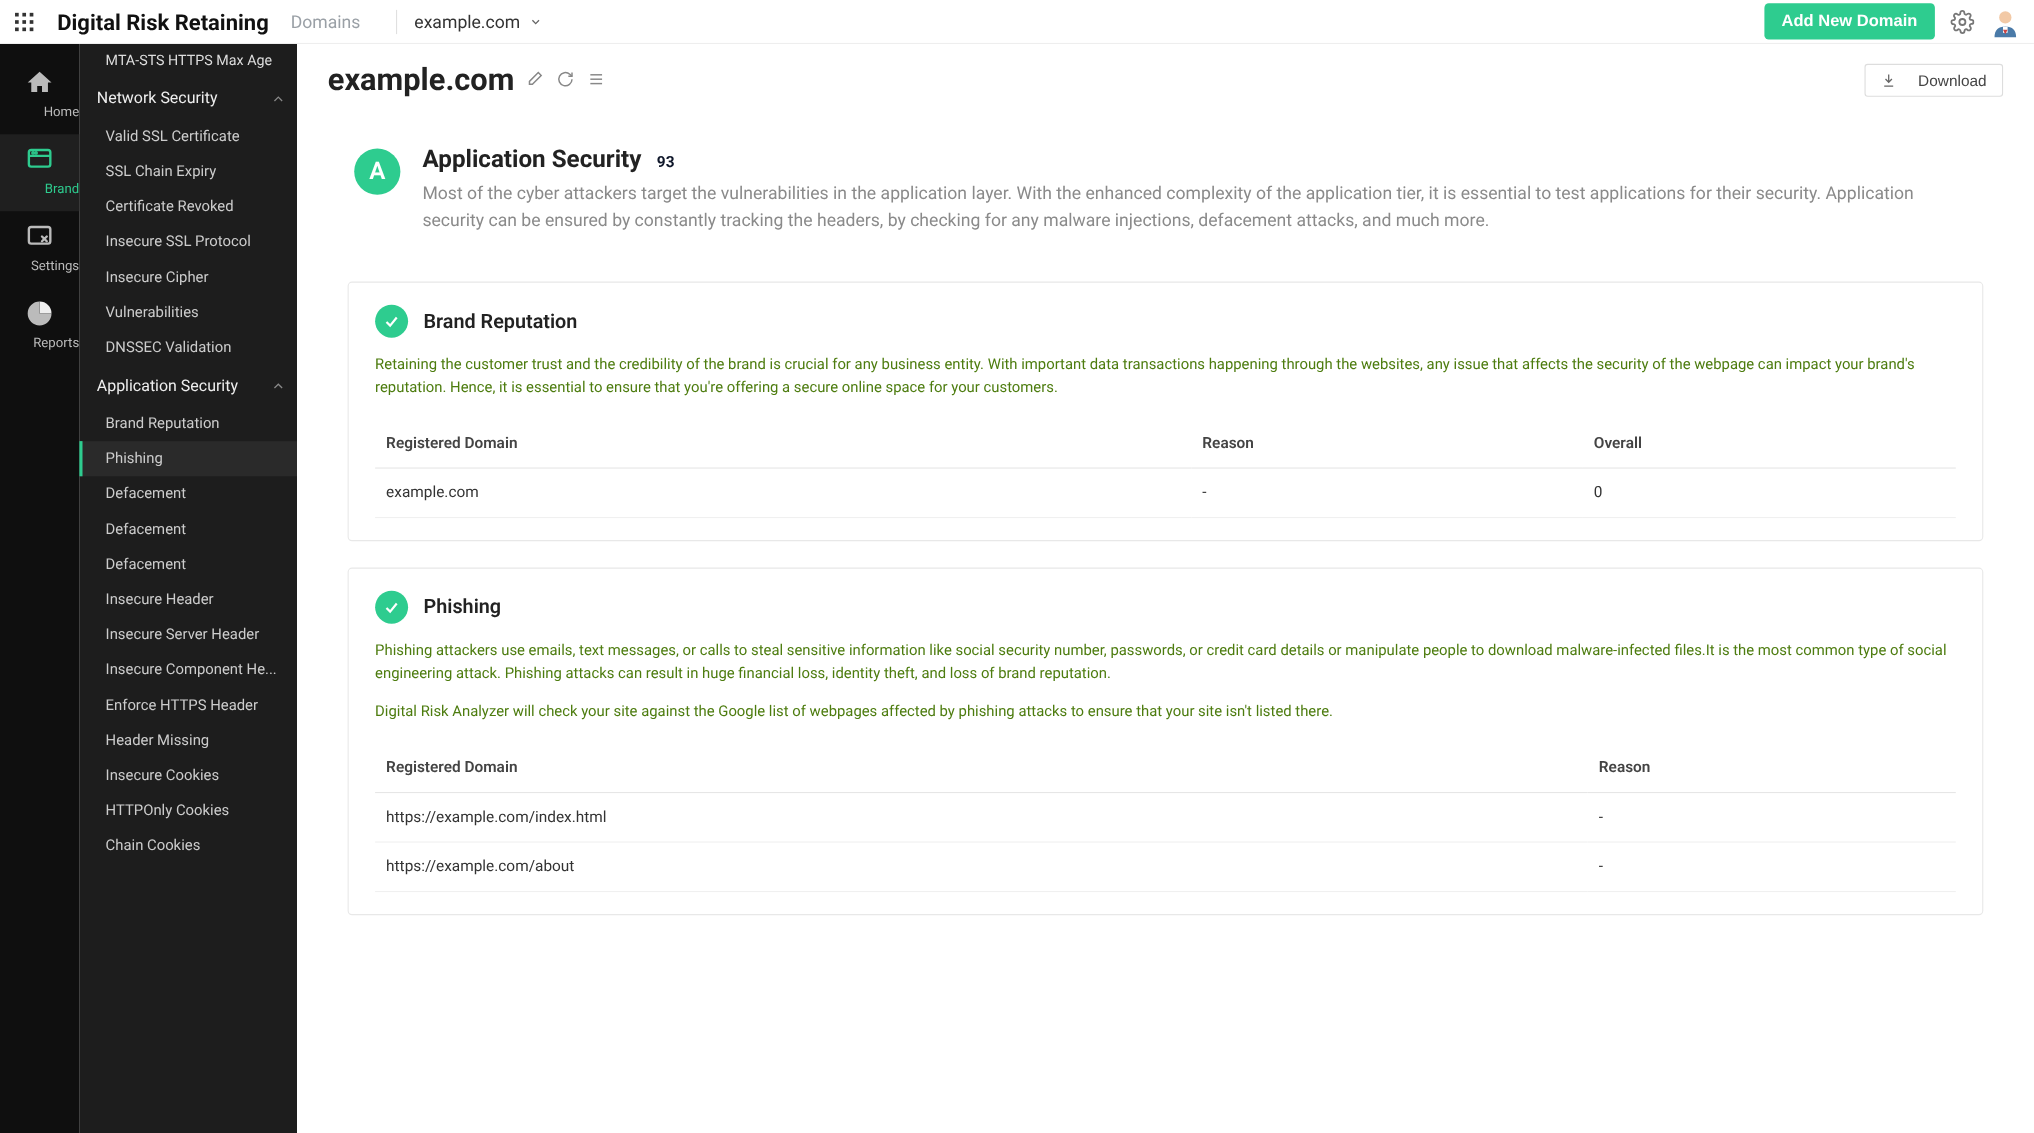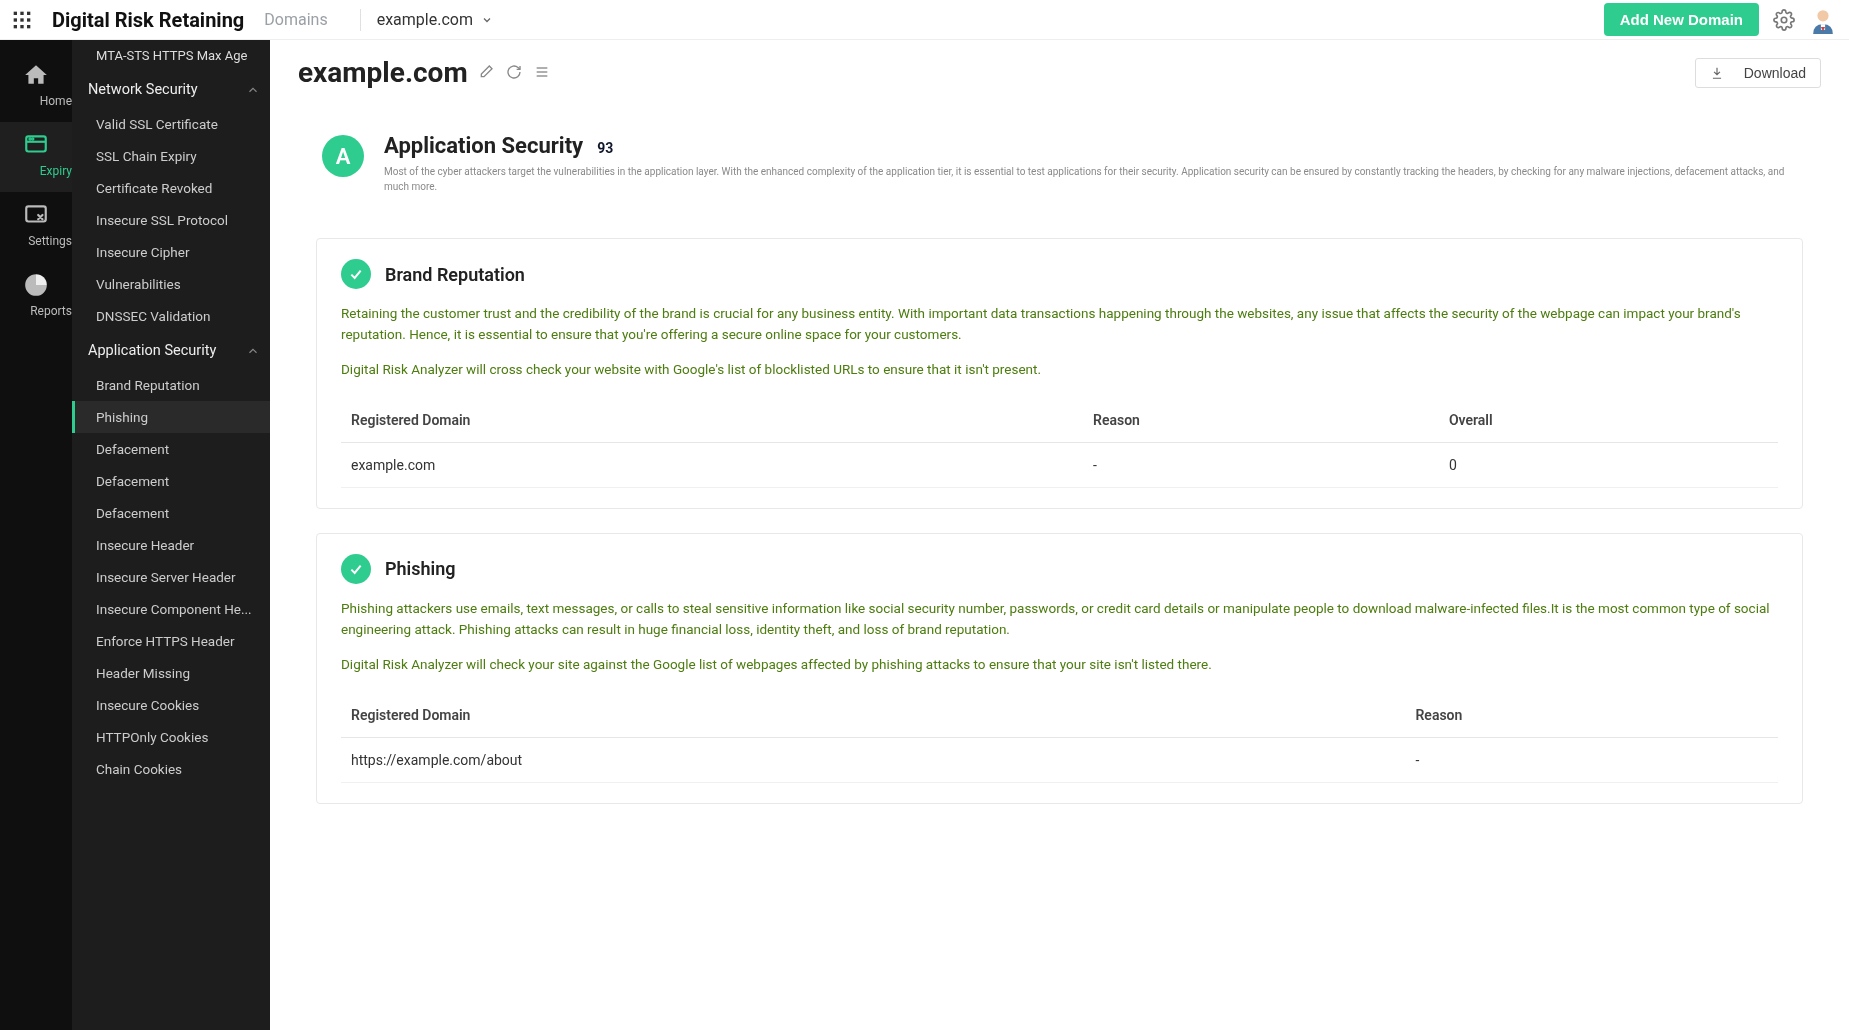--- a/index.html
+++ b/index.html
@@ -46,21 +46,21 @@
   .page-title-left { display: flex; align-items: center; gap: 10px; }
   .page-title { font-size: 28px; font-weight: 700; color: #222; }
   .title-icon { width: 18px; height: 18px; color: #888; cursor: pointer; }
   .download-btn { border: 1px solid #ddd; background: #fff; border-radius: 3px; padding: 6px 14px; font-size: 14px; color: #444; display: flex; align-items: center; gap: 20px; cursor: pointer; }
 
   .hero-card { background: #fff; border-radius: 4px; padding: 20px 24px; display: flex; gap: 20px; box-shadow: 0 0 0 rgba(0,0,0,0); }
   .grade-badge { width: 42px; height: 42px; border-radius: 50%; background: #2ecc8f; color: #fff; display: flex; align-items: center; justify-content: center; font-size: 22px; font-weight: 600; flex-shrink: 0; margin-top: 2px; }
   .hero-title-row { display: flex; align-items: baseline; gap: 14px; }
   .hero-title { font-size: 22px; font-weight: 700; color: #222; }
   .hero-score { font-size: 14px; font-weight: 700; color: #0f172a; text-align: center; }
-  .hero-desc { font-size: 10px; color: #8a8a8a; line-height: 1.5; margin-top: 6px; }
+  .hero-desc { font-size: 16px; color: #8a8a8a; line-height: 1.5; margin-top: 6px; }
 
   .section-card { border: 1px solid #e8e8e8; border-radius: 4px; padding: 20px 24px; margin: 24px 18px 0 18px; background: #fff; }
   .section-header { display: flex; align-items: center; gap: 14px; margin-bottom: 14px; }
   .check-badge { width: 30px; height: 30px; border-radius: 50%; background: #2ecc8f; display: flex; align-items: center; justify-content: center; }
   .section-title { font-size: 18px; font-weight: 600; color: #222; }
   .section-body { font-size: 13.5px; color: #4d7c0f; line-height: 1.55; margin-bottom: 14px; margin-top: 12px; }
 
   table { width: 100%; border-collapse: collapse; margin-top: 18px; }
   th { text-align: left; font-size: 14px; font-weight: 600; color: #444; padding: 14px 10px; border-bottom: 1px solid #e6e6e6; }
   td { font-size: 14px; color: #333; padding: 14px 10px; border-bottom: 1px solid #f0f0f0; }
@@ -118,21 +118,21 @@
         </svg>
       <div>Home</div>
     </div>
     <div class="vnav-item active">
       <svg width="26" height="26" viewBox="0 0 24 24" fill="none" stroke="#2ecc8f" stroke-width="2">
           <rect x="3" y="4" width="18" height="14" rx="2"></rect>
           <line x1="3" y1="9" x2="21" y2="9"></line>
           <circle cx="6.5" cy="6.5" r="0.6" fill="#2ecc8f"></circle>
           <circle cx="9" cy="6.5" r="0.6" fill="#2ecc8f"></circle>
         </svg>
-      <div>Expiry</div>
+      <div>Brand</div>
     </div>
     <div class="vnav-item">
       <svg width="26" height="26" viewBox="0 0 24 24" fill="none" stroke="#bbb" stroke-width="2">
           <rect x="3" y="4" width="18" height="14" rx="2"></rect>
           <path d="M14 12 l4 4 M18 12 l-4 4" stroke-linecap="round"></path>
         </svg>
       <div>Settings</div>
     </div>
     <div class="vnav-item">
       <svg width="26" height="26" viewBox="0 0 24 24" fill="#bbb">
@@ -225,21 +225,20 @@
         <div class="section-card">
           <div class="section-header">
             <div class="check-badge">
               <svg width="16" height="16" viewBox="0 0 24 24" fill="none" stroke="#fff" stroke-width="3">
                 <polyline points="5 13 10 18 19 7"></polyline>
               </svg>
             </div>
             <div class="section-title">Brand Reputation</div>
           </div>
           <div class="section-body">Retaining the customer trust and the credibility of the brand is crucial for any business entity. With important data transactions happening through the websites, any issue that affects the security of the webpage can impact your brand's reputation. Hence, it is essential to ensure that you're offering a secure online space for your customers.</div>
-          <div class="section-body">Digital Risk Analyzer will cross check your website with Google's list of blocklisted URLs to ensure that it isn't present.</div>
           <table>
             <thead>
               <tr>
                 <th>Registered Domain</th>
                 <th>Reason</th>
                 <th>Overall</th>
               </tr>
             </thead>
             <tbody>
               <tr>
@@ -263,20 +262,24 @@
           <div class="section-body">Digital Risk Analyzer will check your site against the Google list of webpages affected by phishing attacks to ensure that your site isn't listed there.</div>
           <table>
             <thead>
               <tr>
                 <th>Registered Domain</th>
                 <th>Reason</th>
               </tr>
             </thead>
             <tbody>
               <tr>
+                <td>https://example.com/index.html</td>
+                <td>-</td>
+              </tr>
+              <tr>
                 <td>https://example.com/about</td>
                 <td>-</td>
               </tr>
             </tbody>
           </table>
         </div>
       </div>
   </div>
 </div>
 

